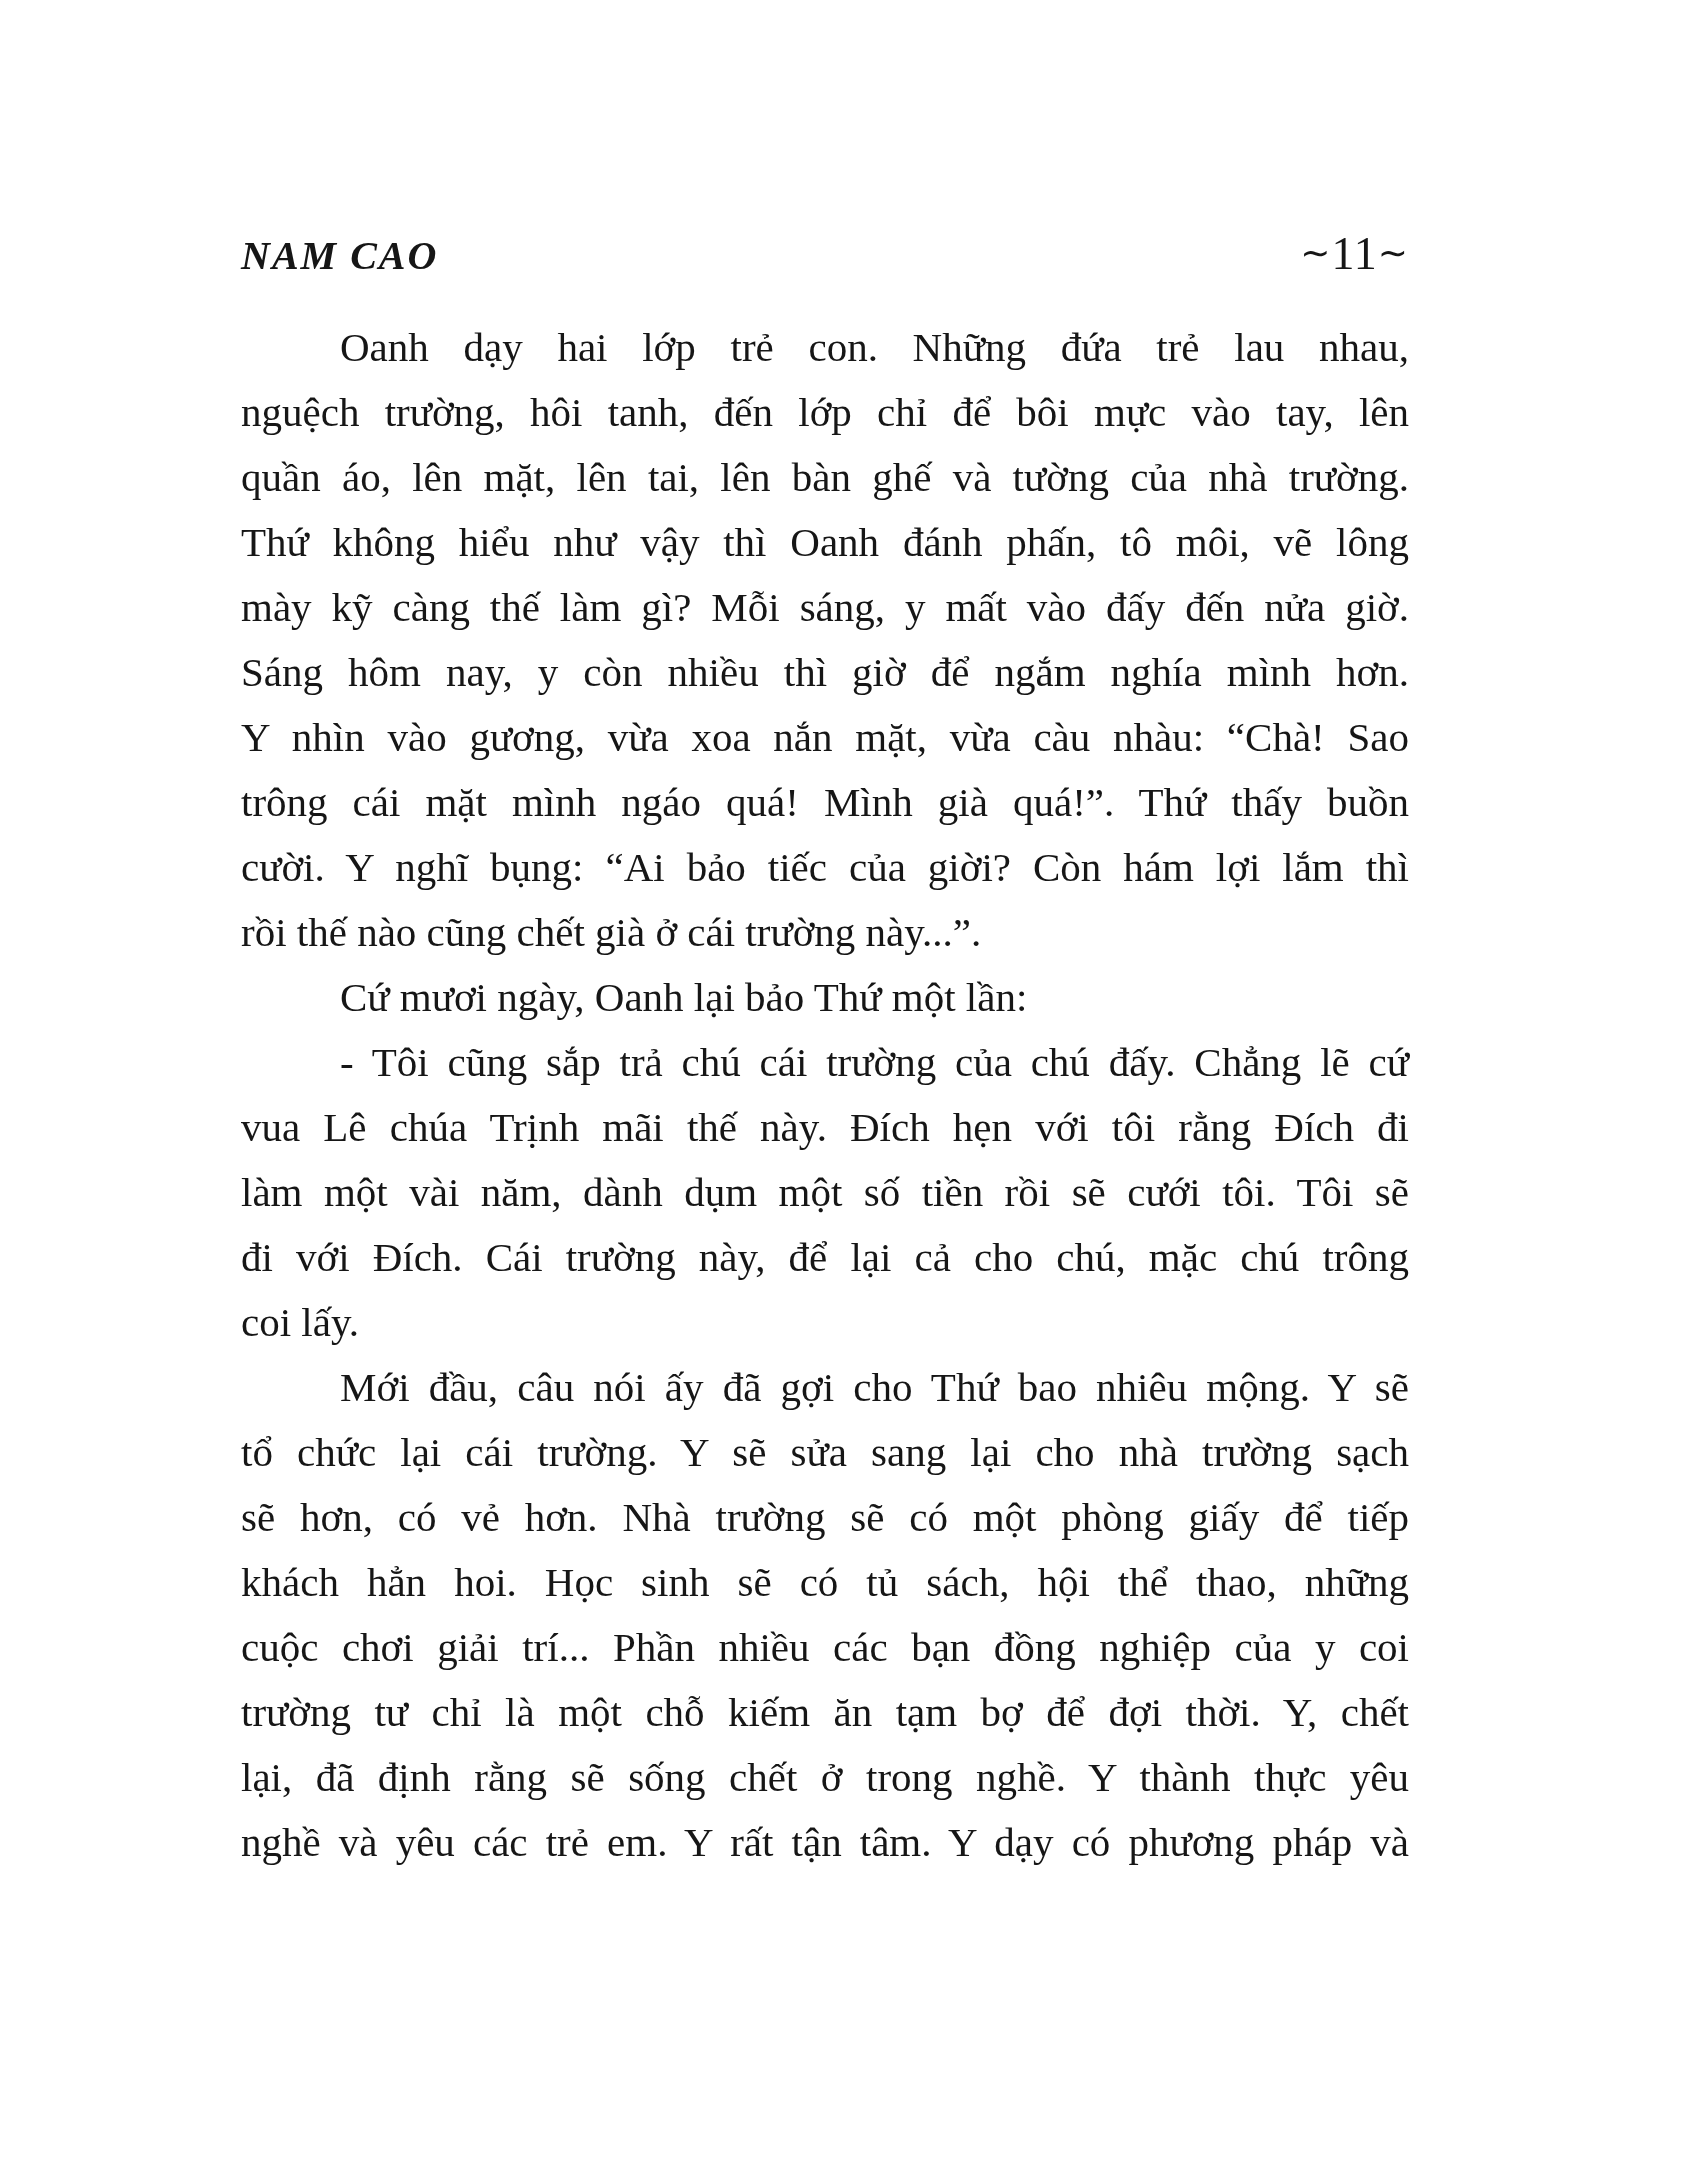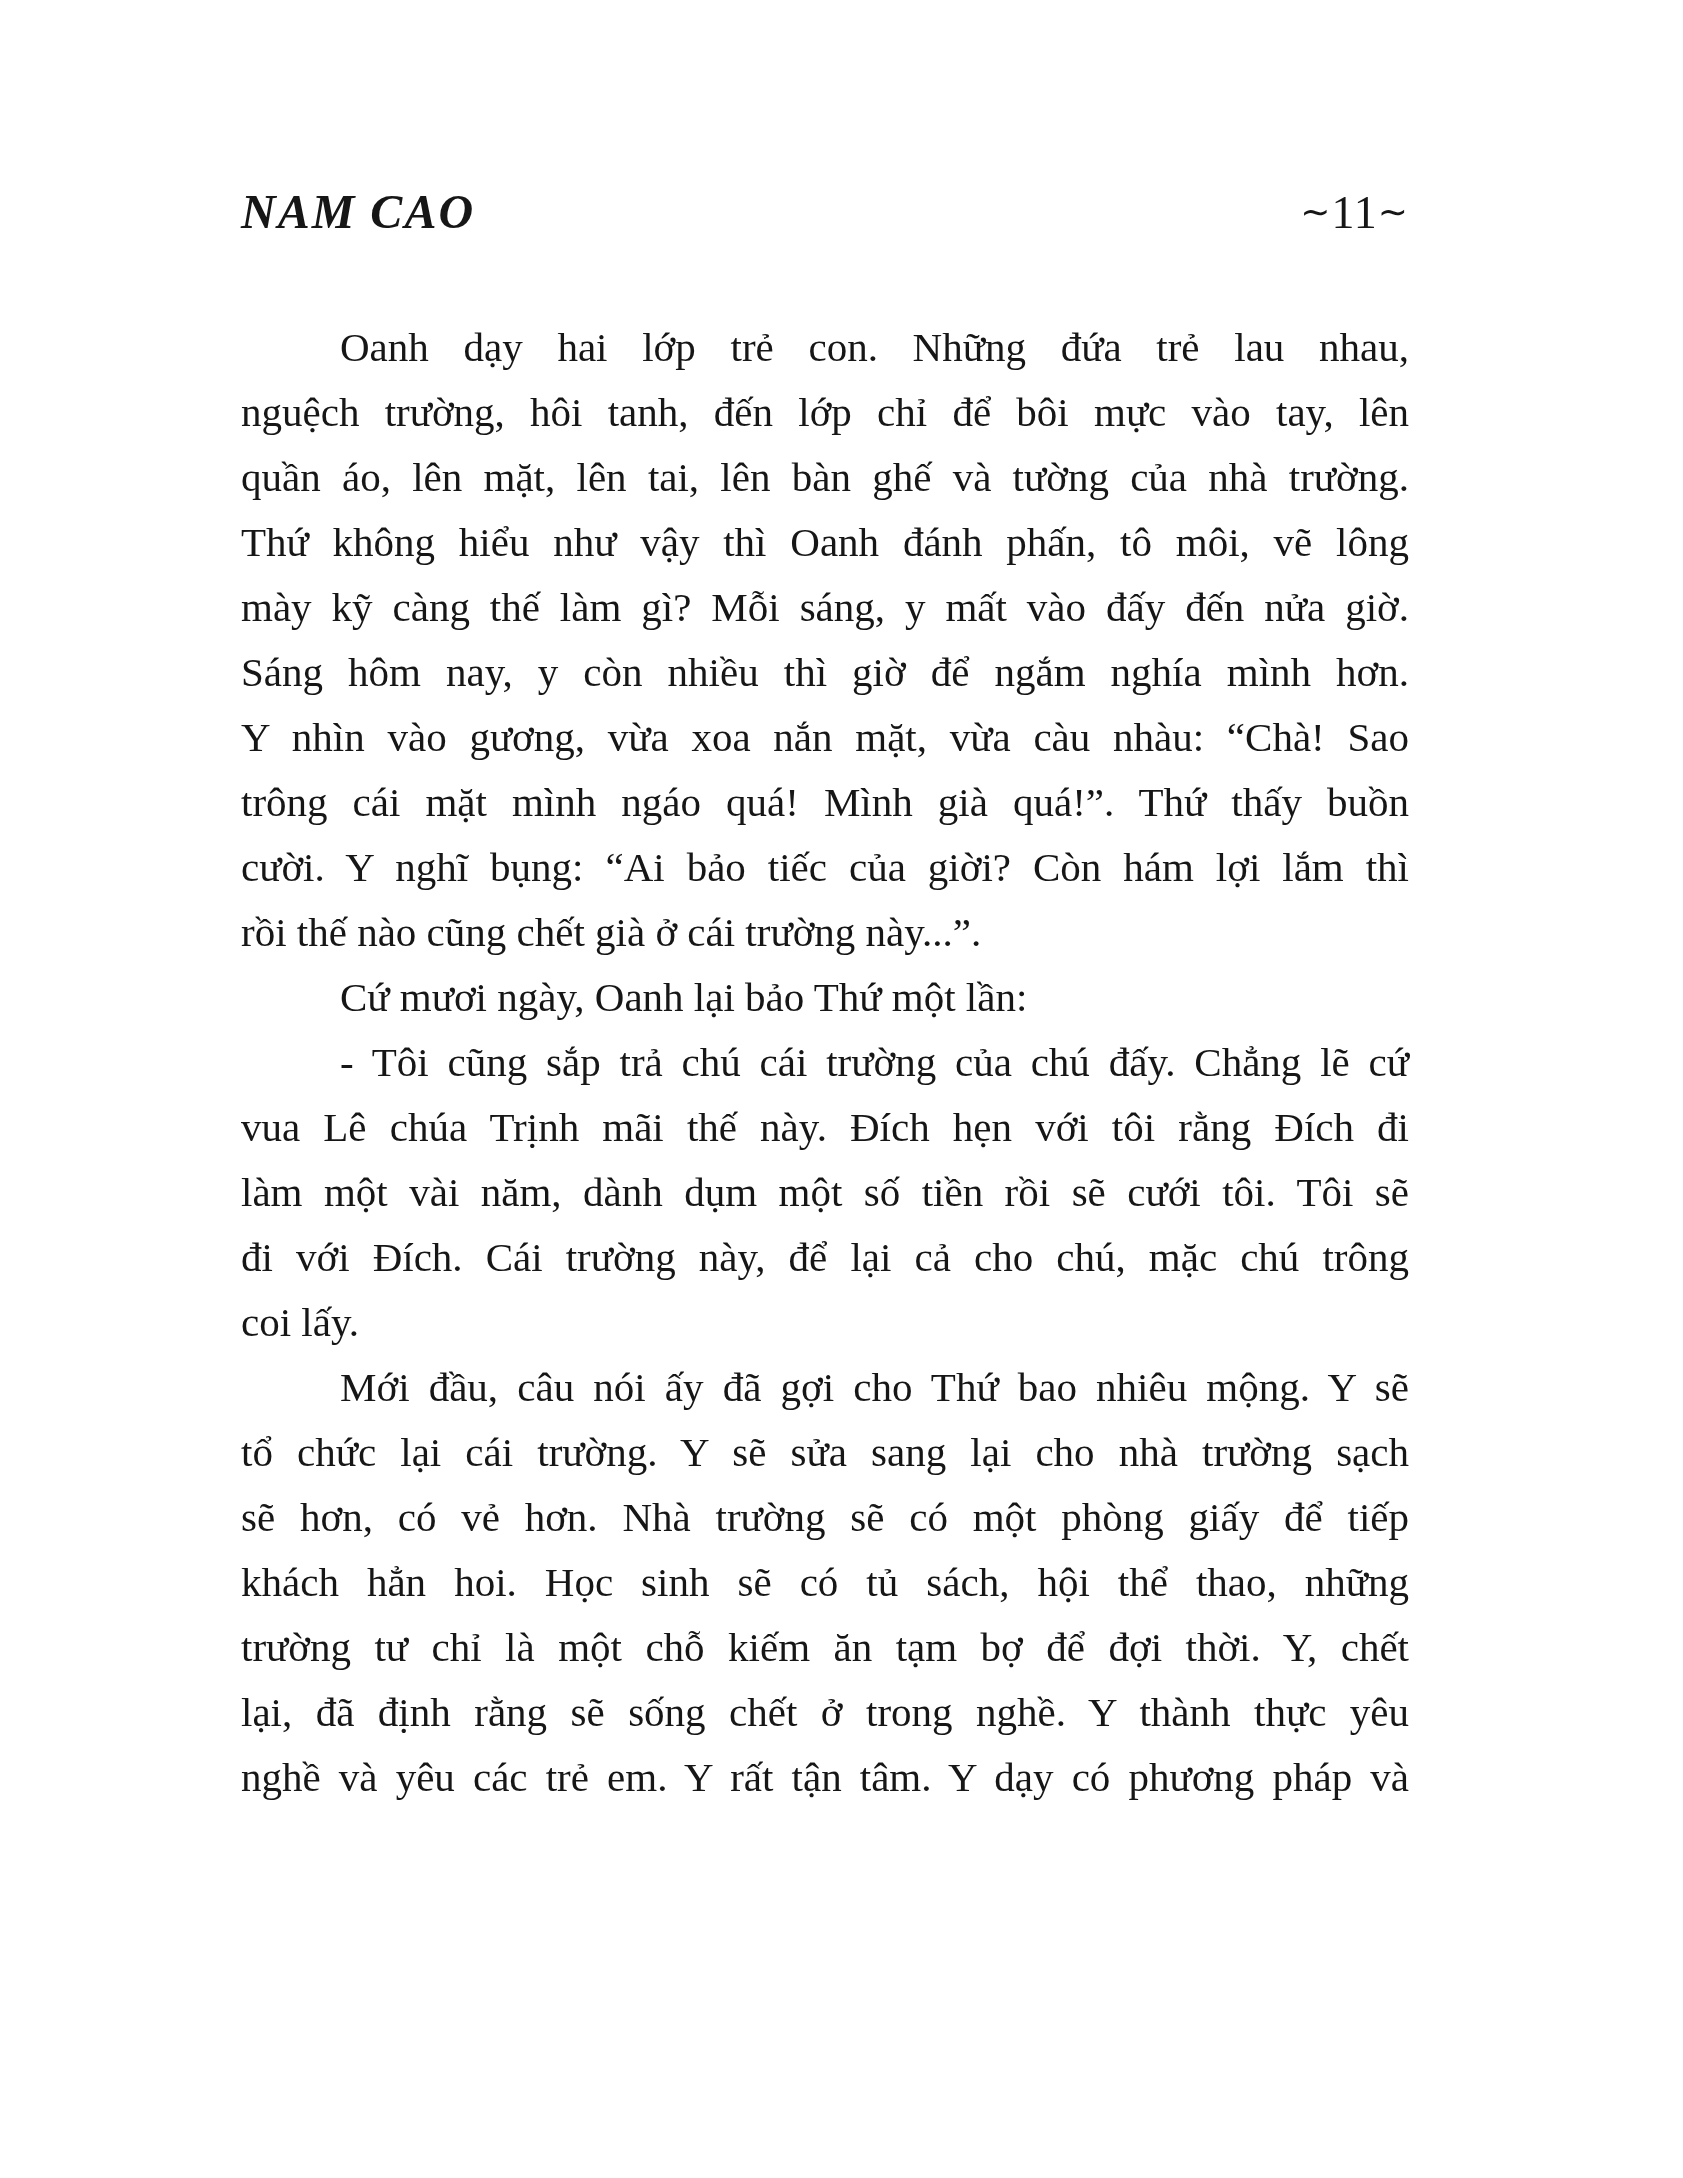--- a/index.html
+++ b/index.html
@@ -21,22 +21,23 @@
     left: 241px;
     top: 184px;
     width: 1168px;
     display: flex;
     justify-content: space-between;
     align-items: baseline;
   }
   .author {
     font-style: italic;
     font-weight: 700;
-    font-size: 48px;
+    font-size: 40px;
     letter-spacing: 2px;
+    margin-top: 48px;
   }
   .pagenum {
     font-size: 46px;
     letter-spacing: 1px;
     white-space: nowrap;
   }
   .pagenum .tilde {
     font-size: 36px;
     vertical-align: 4px;
   }
@@ -85,19 +86,20 @@
       <div class="line indent no-j">Cứ mươi ngày, Oanh lại bảo Thứ một lần:</div>
       <div class="line indent">- Tôi cũng sắp trả chú cái trường của chú đấy. Chẳng lẽ cứ</div>
       <div class="line">vua Lê chúa Trịnh mãi thế này. Đích hẹn với tôi rằng Đích đi</div>
       <div class="line">làm một vài năm, dành dụm một số tiền rồi sẽ cưới tôi. Tôi sẽ</div>
       <div class="line">đi với Đích. Cái trường này, để lại cả cho chú, mặc chú trông</div>
       <div class="line no-j">coi lấy.</div>
       <div class="line indent">Mới đầu, câu nói ấy đã gợi cho Thứ bao nhiêu mộng. Y sẽ</div>
       <div class="line">tổ chức lại cái trường. Y sẽ sửa sang lại cho nhà trường sạch</div>
       <div class="line">sẽ hơn, có vẻ hơn. Nhà trường sẽ có một phòng giấy để tiếp</div>
       <div class="line">khách hẳn hoi. Học sinh sẽ có tủ sách, hội thể thao, những</div>
+      <div class="line">cuộc chơi giải trí... Phần nhiều các bạn đồng nghiệp của y coi</div>
       <div class="line">trường tư chỉ là một chỗ kiếm ăn tạm bợ để đợi thời. Y, chết</div>
       <div class="line">lại, đã định rằng sẽ sống chết ở trong nghề. Y thành thực yêu</div>
       <div class="line">nghề và yêu các trẻ em. Y rất tận tâm. Y dạy có phương pháp và</div>
     </main>
 
 </div>
 
 
 </body></html>

